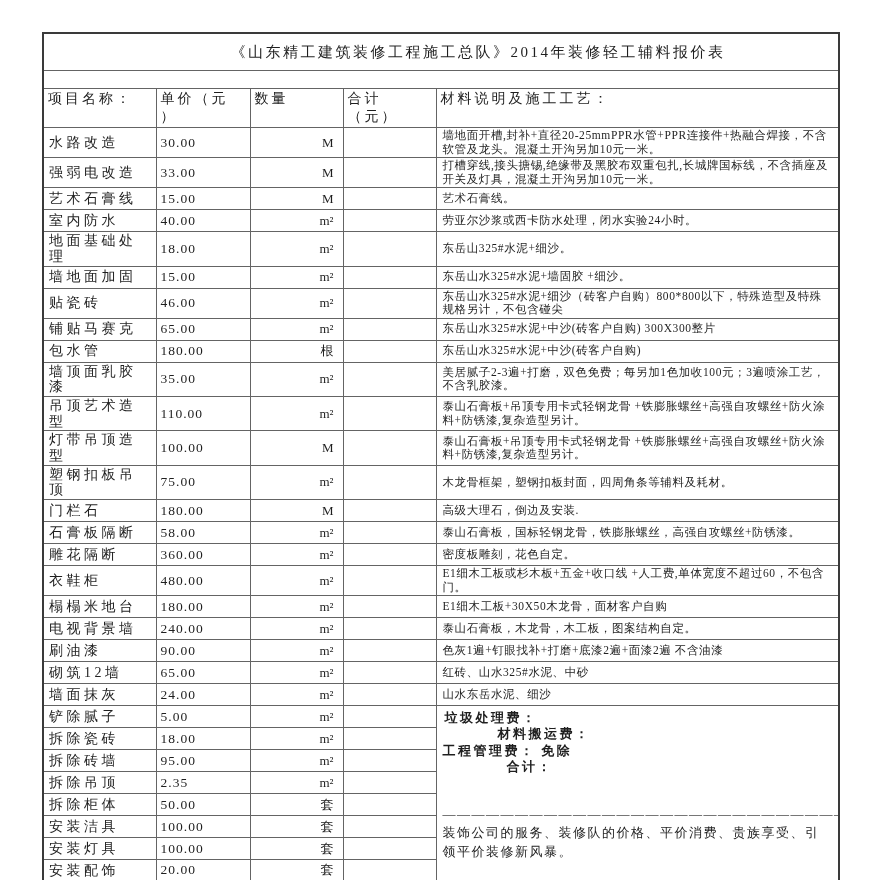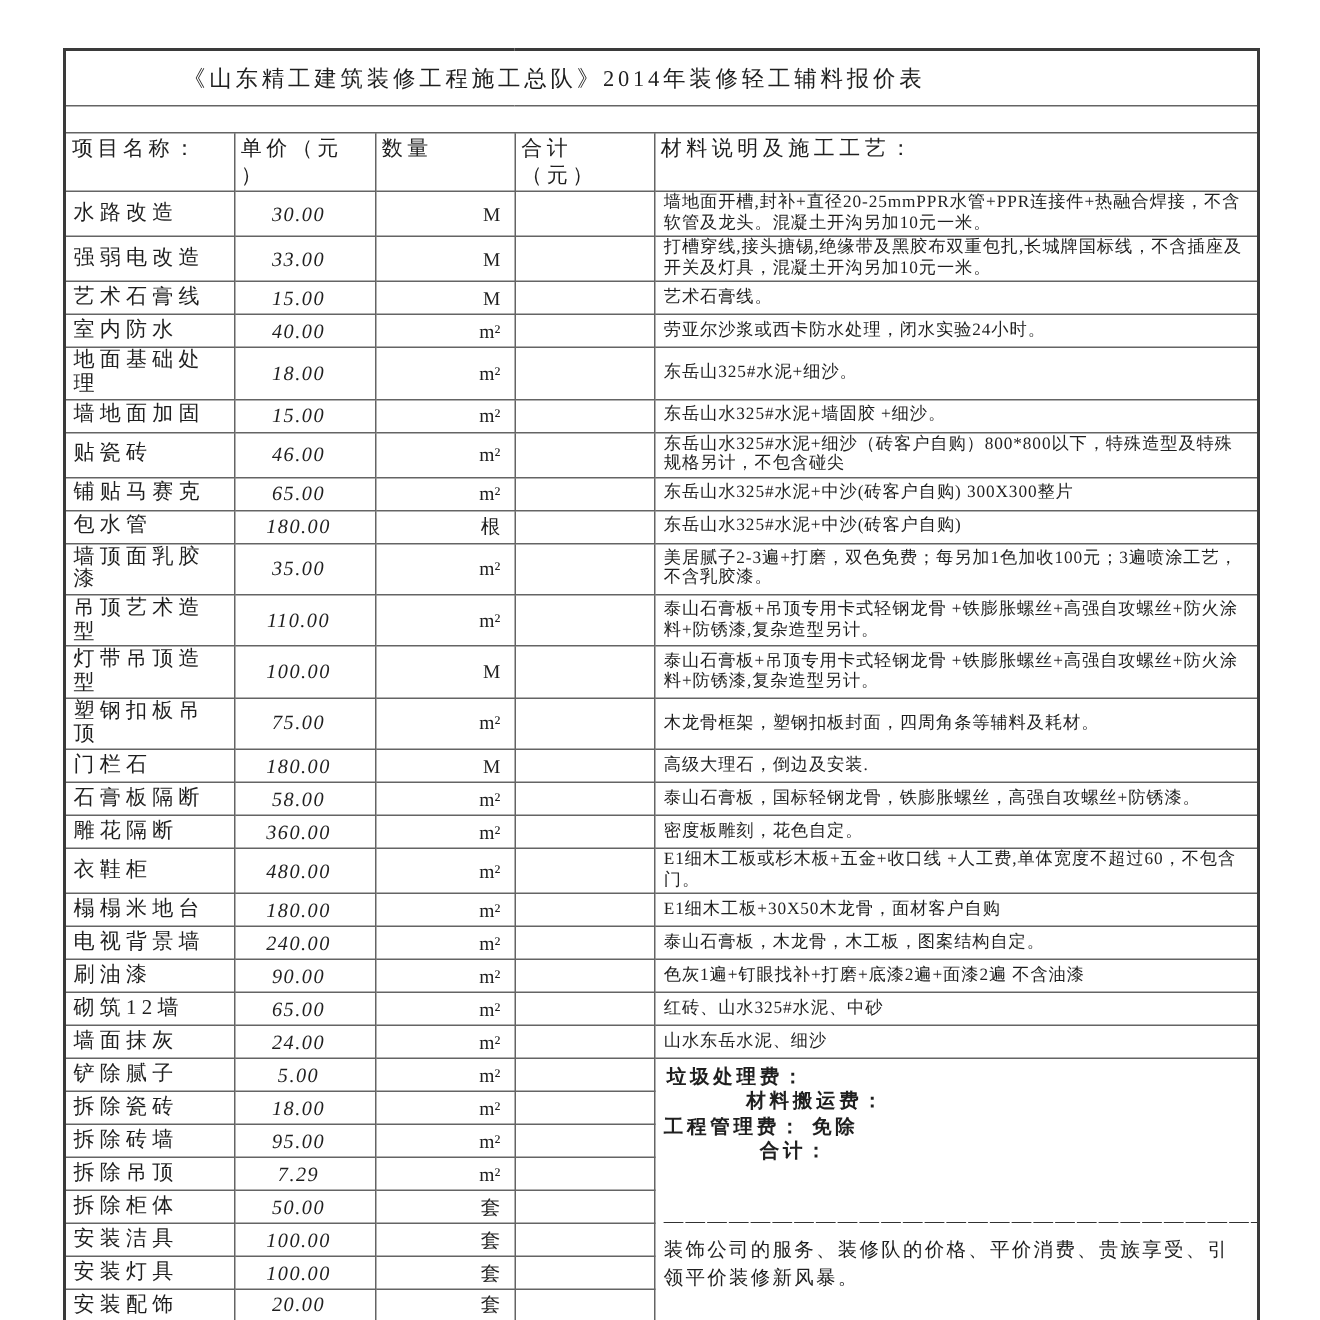--- a/index.html
+++ b/index.html
@@ -26,41 +26,41 @@
     vertical-align: middle;
     overflow: hidden;
   }
   tr.title-row td {
     height: 34px;
     border-bottom: 1px solid #646464;
     padding-left: 78px;
     font-size: 15px;
     letter-spacing: 2.5px;
     white-space: nowrap;
+    text-align: center;
   }
   tr.spacer-row td { height: 17px; padding: 0; }
   tr.header-row td {
     height: 25px;
     font-size: 14px;
     letter-spacing: 3px;
     vertical-align: top;
   }
   tr.data-row { height: 22px; padding-left: 48px; }
   td.c-name {
     font-size: 14px;
     letter-spacing: 3.5px;
     line-height: 1.12;
     padding-left: 5px;
   }
   td.c-price {
     font-size: 13.5px;
-    text-align: center;
+    text-align: left;
     padding-right: 12px;
     letter-spacing: 1px;
-    font-style: italic;
   }
   td.c-qty {
     font-size: 13px;
     text-align: right;
     padding-right: 9px;
   }
   td.c-total { font-size: 13px; }
   td.c-desc {
     font-size: 11.5px;
     line-height: 1.18;
@@ -290,21 +290,21 @@
   </tr>
         <tr class="data-row">
     <td class="c-name">拆除砖墙</td>
     <td class="c-price">95.00</td>
     <td class="c-qty">m²</td>
     <td class="c-total"></td>
 
   </tr>
         <tr class="data-row">
     <td class="c-name">拆除吊顶</td>
-    <td class="c-price">7.29</td>
+    <td class="c-price">2.35</td>
     <td class="c-qty">m²</td>
     <td class="c-total"></td>
 
   </tr>
         <tr class="data-row">
     <td class="c-name">拆除柜体</td>
     <td class="c-price">50.00</td>
     <td class="c-qty">套</td>
     <td class="c-total"></td>
 

